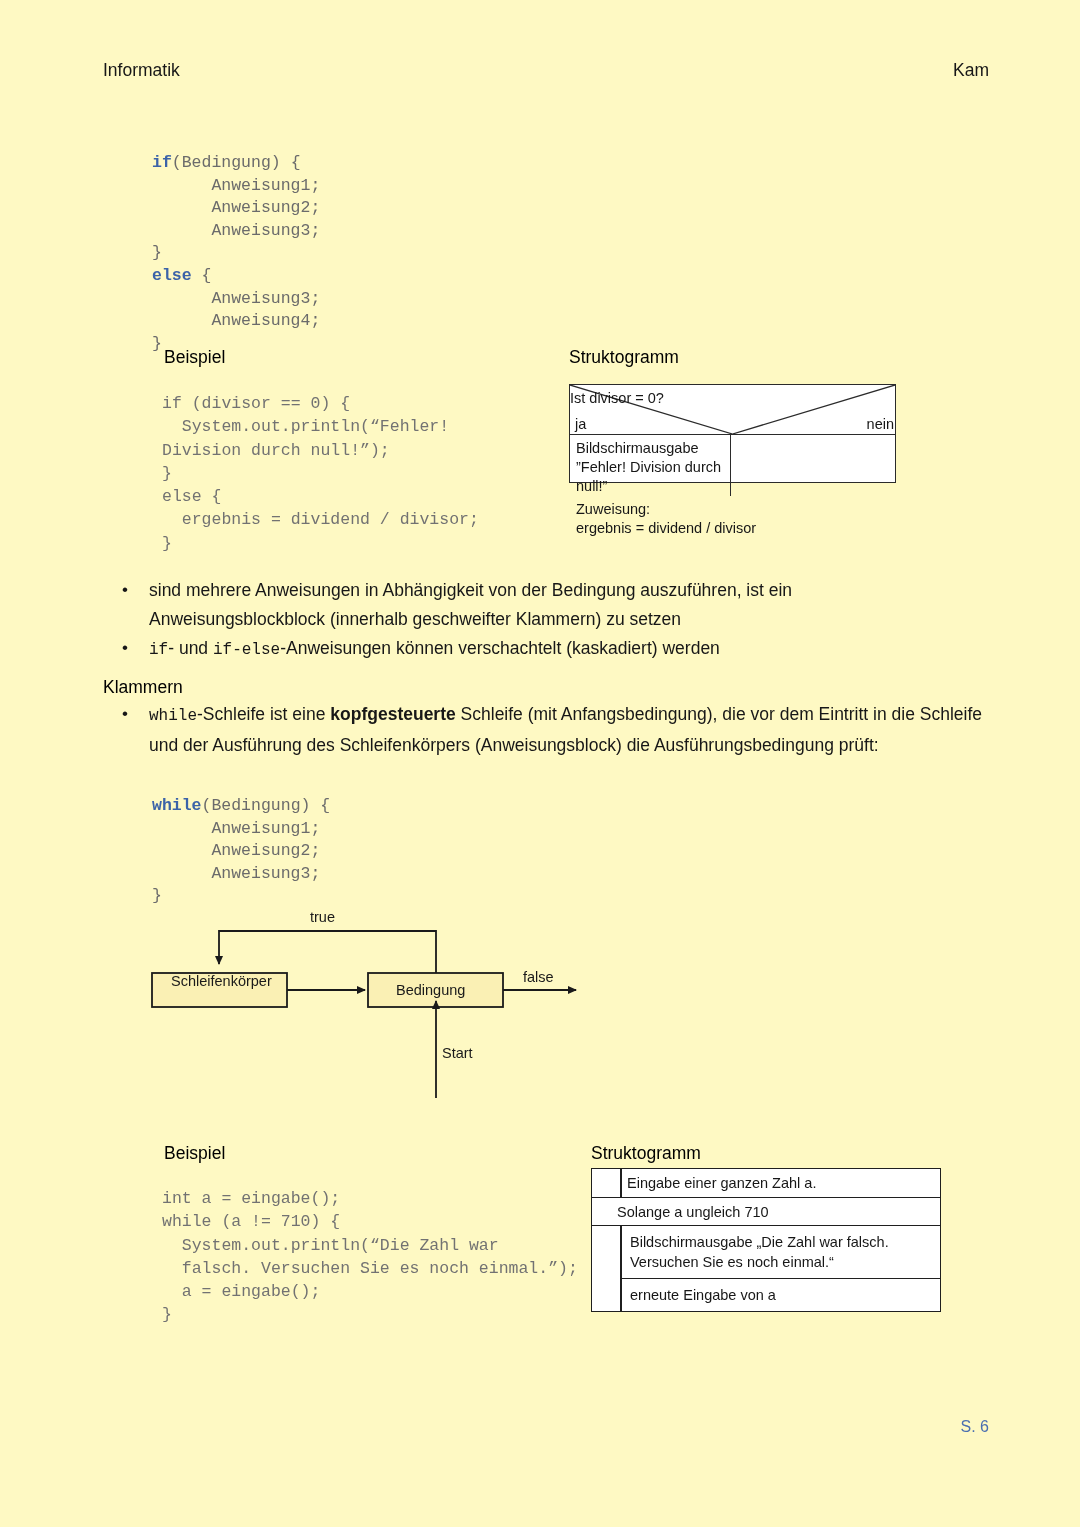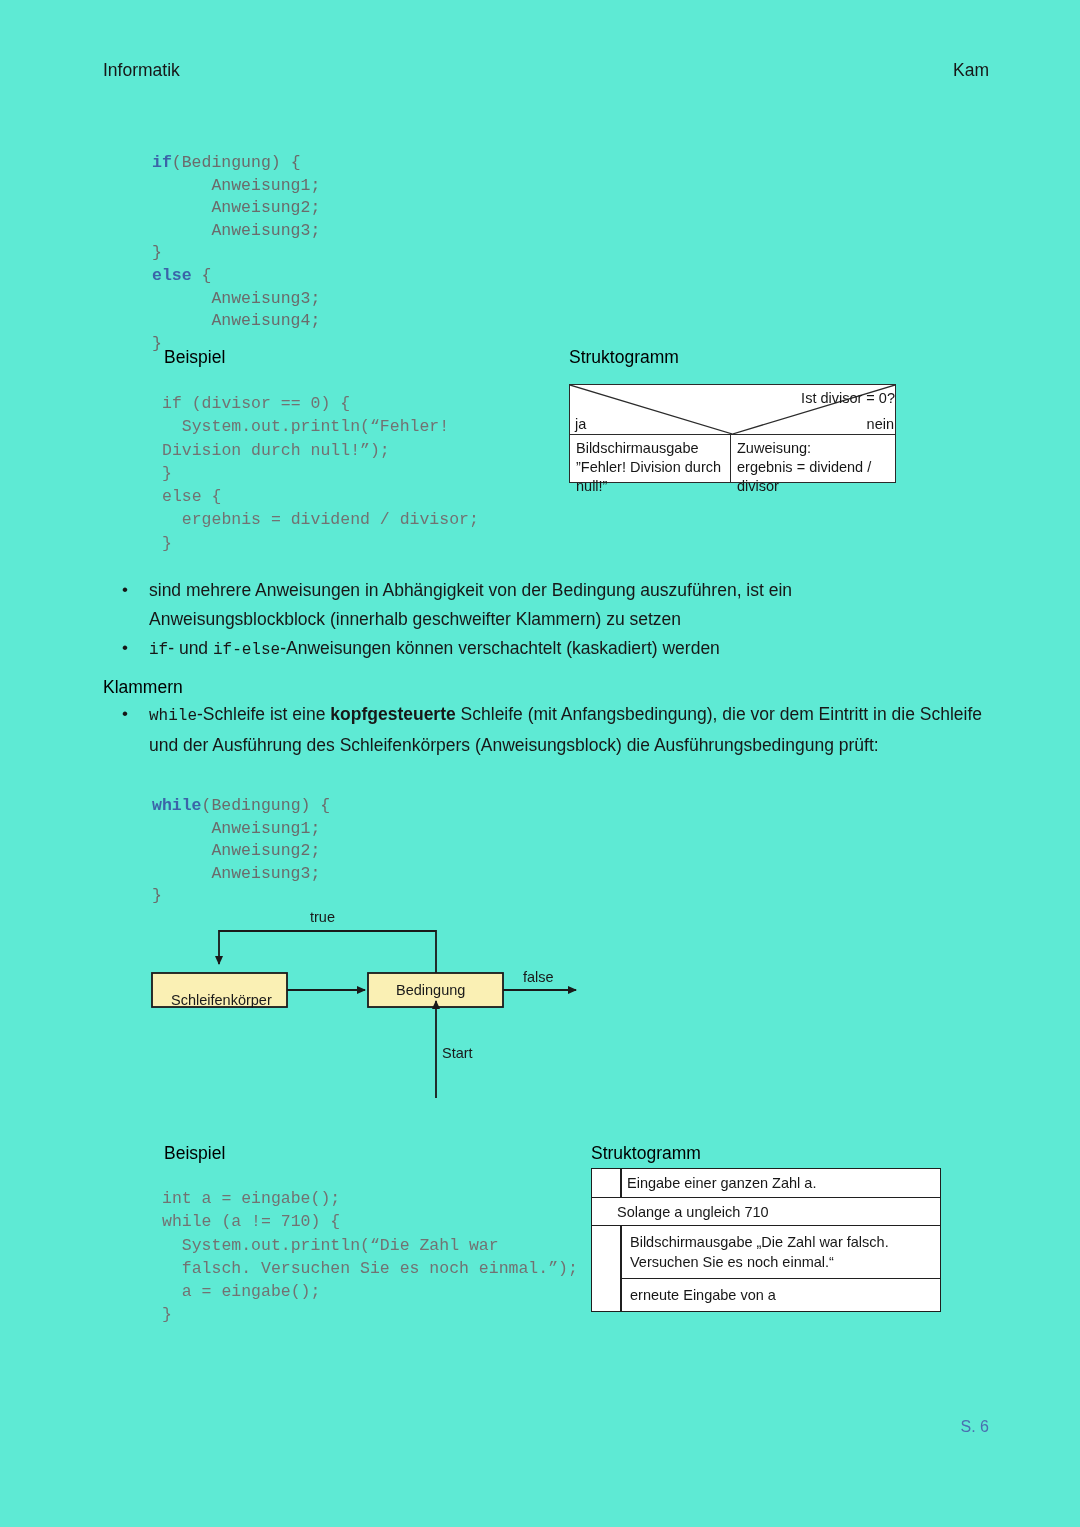--- a/index.html
+++ b/index.html
@@ -8,21 +8,21 @@
     background: #ffffff;
   }
   body {
     font-family: "Liberation Sans", sans-serif;
     color: #000000;
   }
   #page {
     position: relative;
     width: 1080px;
     height: 1527px;
-    background: #5eead4;
+    background: #fef9c3;
     overflow: hidden;
   }
 
   
   #header {
     position: absolute;
     left: 103px;
     top: 60px;
     width: 886px;
     display: flex;
@@ -101,41 +101,42 @@
   #strukto1 .cond svg {
     position: absolute;
     left: 0; top: 0;
     width: 100%; height: 100%;
     display: block;
   }
   #strukto1 .cond-label {
     position: absolute;
     left: 0; right: 0;
     top: 5px;
-    text-align: right;
+    text-align: left;
     font-size: 14.5px;
     color: #171717;
   }
   #strukto1 .ja {
     position: absolute;
     left: 5px;
     bottom: 2px;
     font-size: 14.5px;
     color: #171717;
   }
   #strukto1 .nein {
     position: absolute;
     right: 1px;
     bottom: 2px;
     font-size: 14.5px;
     color: #171717;
   }
   #strukto1 .branches {
     display: flex;
     height: 47px;
+    flex-direction: column;
   }
   #strukto1 .branch {
     padding: 4px 0 0 6px;
     font-size: 14.5px;
     line-height: 19px;
     color: #171717;
     box-sizing: border-box;
   }
   #strukto1 .branch.left {
     width: 161px;
@@ -317,21 +318,21 @@
 
       <line x1="147" y1="90" x2="225" y2="90" stroke="#1a1a1a" stroke-width="1.8" marker-end="url(#arrowhead)"></line>
 
       <rect x="228" y="73" width="135" height="34" fill="#FAF0B4" stroke="#1a1a1a" stroke-width="1.8"></rect>
 
       <line x1="363" y1="90" x2="436" y2="90" stroke="#1a1a1a" stroke-width="1.8" marker-end="url(#arrowhead)"></line>
 
       <line x1="296" y1="198" x2="296" y2="101" stroke="#1a1a1a" stroke-width="1.8" marker-end="url(#arrowhead)"></line>
     </svg>
 
-    <div class="fc-box-label" style="left:31px; top:92px;text-align:right;">Schleifenkörper</div>
+    <div class="fc-box-label" style="left:31px; top:73px;text-align:right;">Schleifenkörper</div>
     <div class="fc-box-label" style="left:256px; top:82px;">Bedingung</div>
     <div class="fc-edge-label" style="left:170px; top:9px;">true</div>
     <div class="fc-edge-label" style="left:383px; top:69px;">false</div>
     <div class="fc-edge-label" style="left:302px; top:145px;">Start</div>
   </div>
 
   <div class="heading" style="position:absolute; left:164px; top:1143px;">Beispiel</div>
 
   <div class="code gray2" id="example2-code" style="left:162px; top:1187px; line-height:23.3px;">int a = eingabe();
 while (a != 710) {

